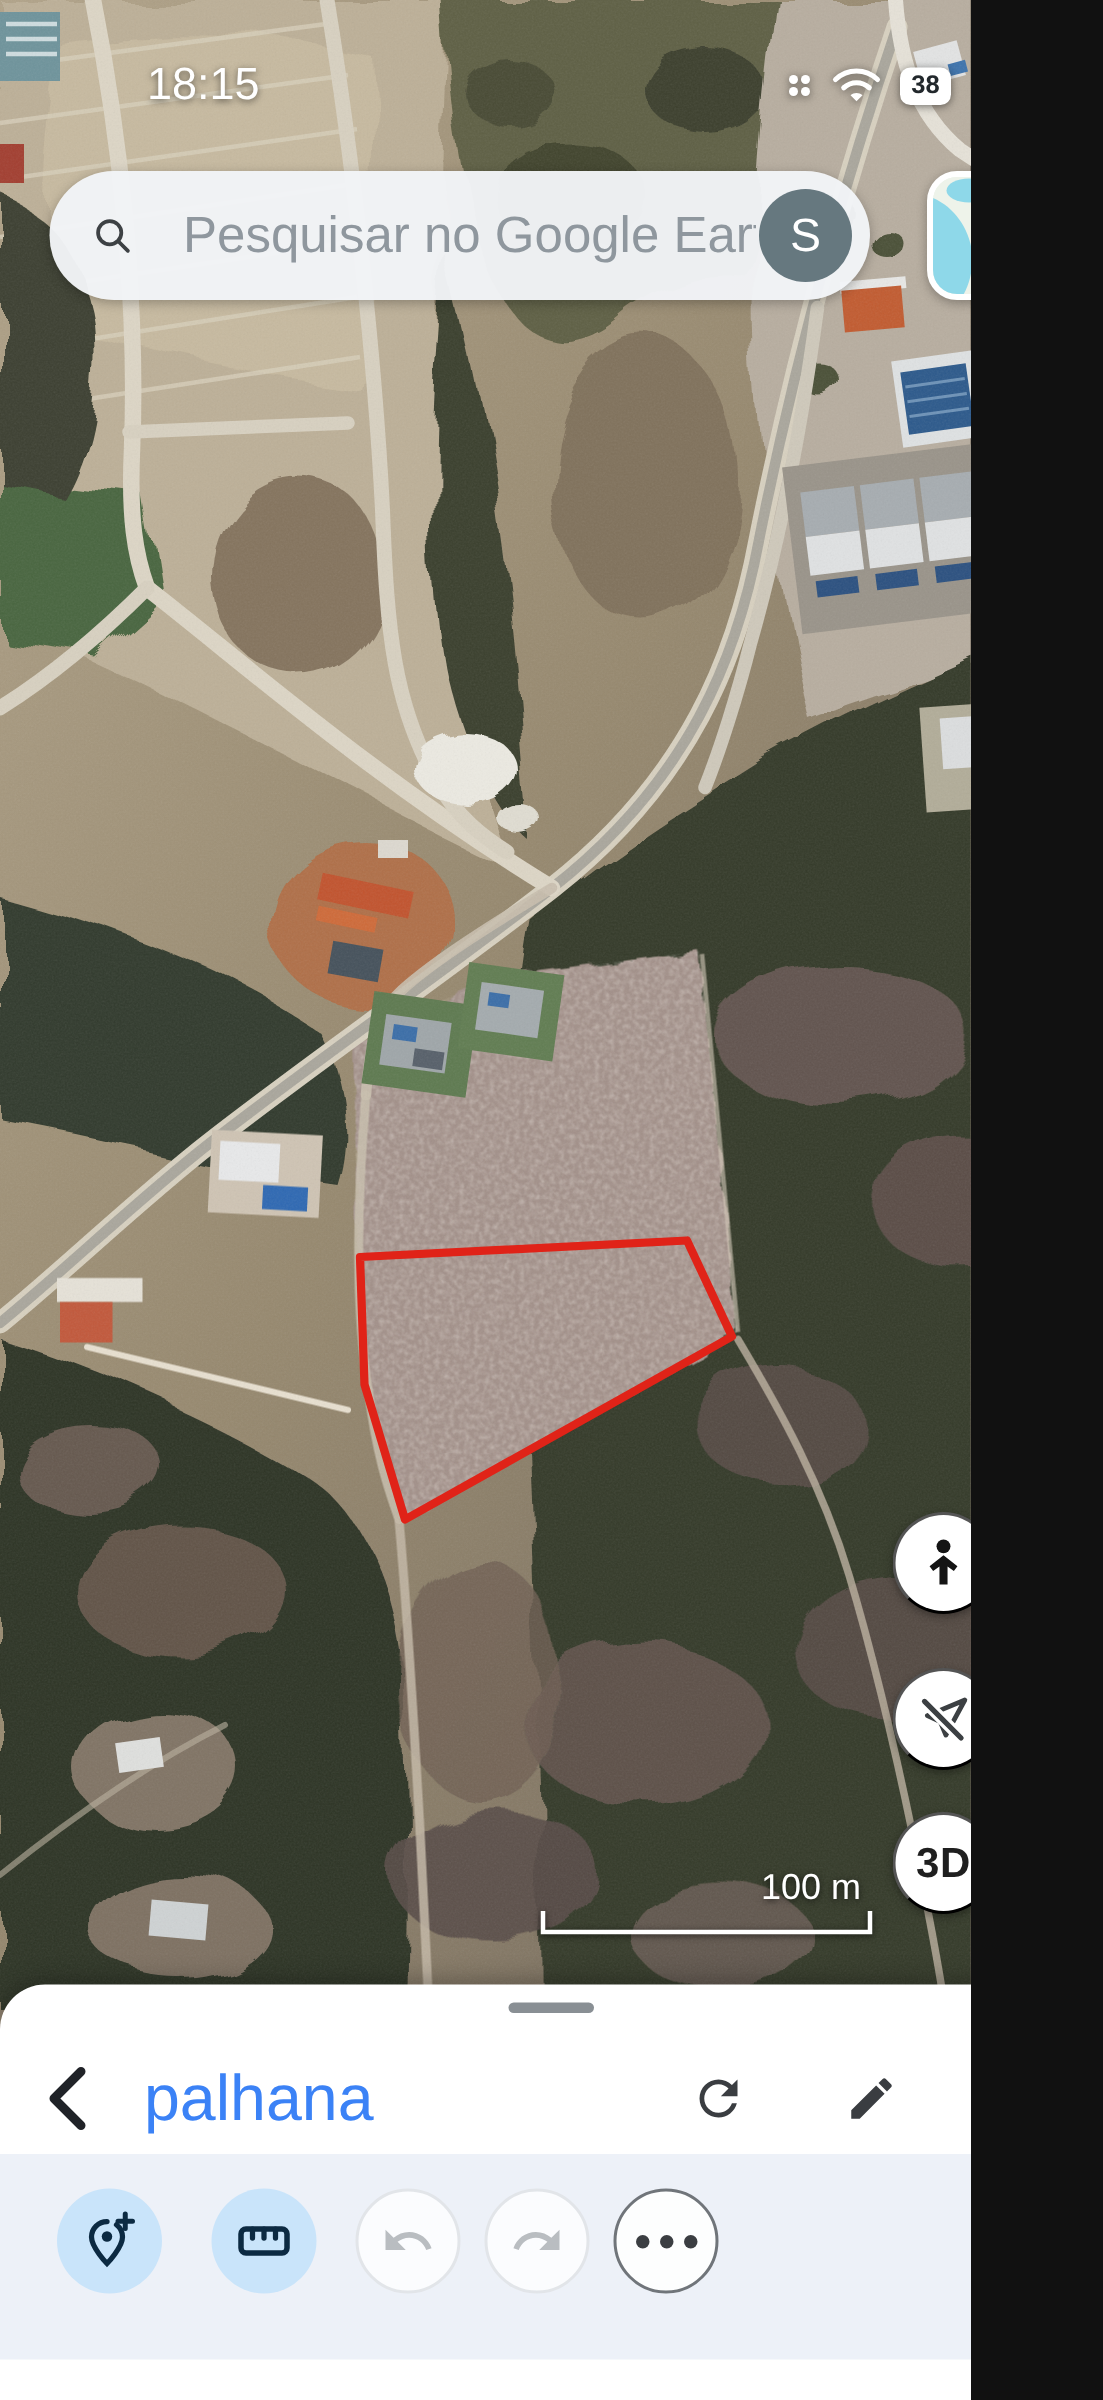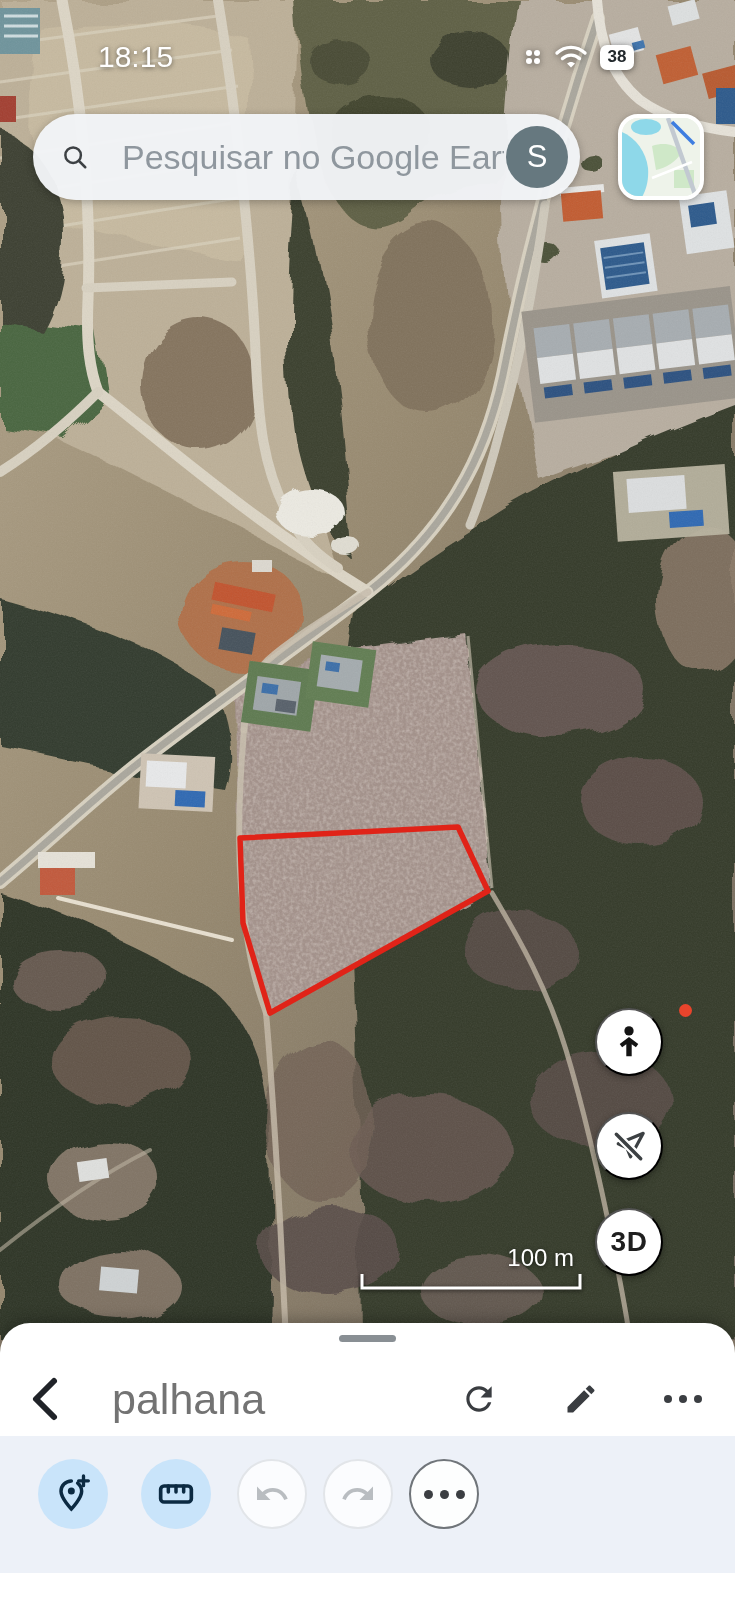--- a/index.html
+++ b/index.html
@@ -1,17 +1,17 @@
 <!DOCTYPE html>
 <html><head>
 <meta charset="utf-8">
 <style>
   html,body{margin:0;padding:0;background:#111;}
   *{box-sizing:border-box;font-family:"Liberation Sans",sans-serif;}
-  .phone{position:relative;width:735px;height:1600px;overflow:hidden;background:#8f8270;}
+  .phone{position:relative;width:647px;height:1600px;overflow:hidden;background:#8f8270;}
   .map-wrap{position:absolute;left:0;top:0;width:735px;height:1340px;}
   
   .status-time{position:absolute;left:98px;top:40px;color:#fff;font-size:30px;font-weight:500;
     text-shadow:0 1px 5px rgba(0,0,0,.55);}
   .status-right{position:absolute;left:524px;top:44px;display:flex;align-items:center;gap:12px;
     filter:drop-shadow(0 1px 3px rgba(0,0,0,.5));}
   .battery{width:34px;height:25px;background:#fff;border-radius:7px;display:flex;align-items:center;
     justify-content:center;font-size:17px;font-weight:700;color:#22282c;}
   
   .search-pill{position:absolute;left:33px;top:114px;width:547px;height:86px;border-radius:43px;
@@ -31,21 +31,21 @@
   .threed-label{font-size:28px;font-weight:700;color:#1f1f1f;letter-spacing:.5px;}
   .notif-dot{position:absolute;left:679px;top:1004px;width:13px;height:13px;border-radius:50%;background:#e8442c;}
   
   .scalebar{position:absolute;left:352px;top:1236px;width:245px;height:60px;pointer-events:none;
     filter:drop-shadow(0 1px 2px rgba(0,0,0,.65));}
   .scalebar text{fill:#fff;font-size:24px;font-family:"Liberation Sans",sans-serif;}
   
   .sheet{position:absolute;left:0;top:1323px;width:735px;height:277px;background:#fff;
     border-radius:30px 30px 0 0;box-shadow:0 -4px 14px rgba(0,0,0,.25);}
   .handle{position:absolute;left:339px;top:12px;width:57px;height:7px;border-radius:4px;background:#898f94;}
-  .sheet-title{position:absolute;left:112px;top:52px;font-size:43px;color:#737373;text-align:center;}
+  .sheet-title{position:absolute;left:96px;top:52px;font-size:43px;color:#3b82f6;text-align:center;}
   .icon-btn{position:absolute;width:56px;height:56px;display:flex;align-items:center;justify-content:center;
     background:transparent;border:none;padding:0;}
   .toolbar-band{position:absolute;left:0;top:113px;width:735px;height:137px;background:#edf1f8;}
   .tool-btn{position:absolute;top:23px;width:70px;height:70px;border-radius:50%;display:flex;
     align-items:center;justify-content:center;border:none;padding:0;background:#fff;}
   .tool-active{background:#c9e4fa;}
   .tool-disabled{background:#fbfcfe;border:2px solid #e2e5e9;}
   .tool-outline{background:#fdfefe;border:2.5px solid #70757a;}
   .dots3{display:flex;gap:7px;}
   .dots3 span{width:9px;height:9px;border-radius:50%;background:#3b3e42;display:block;}

